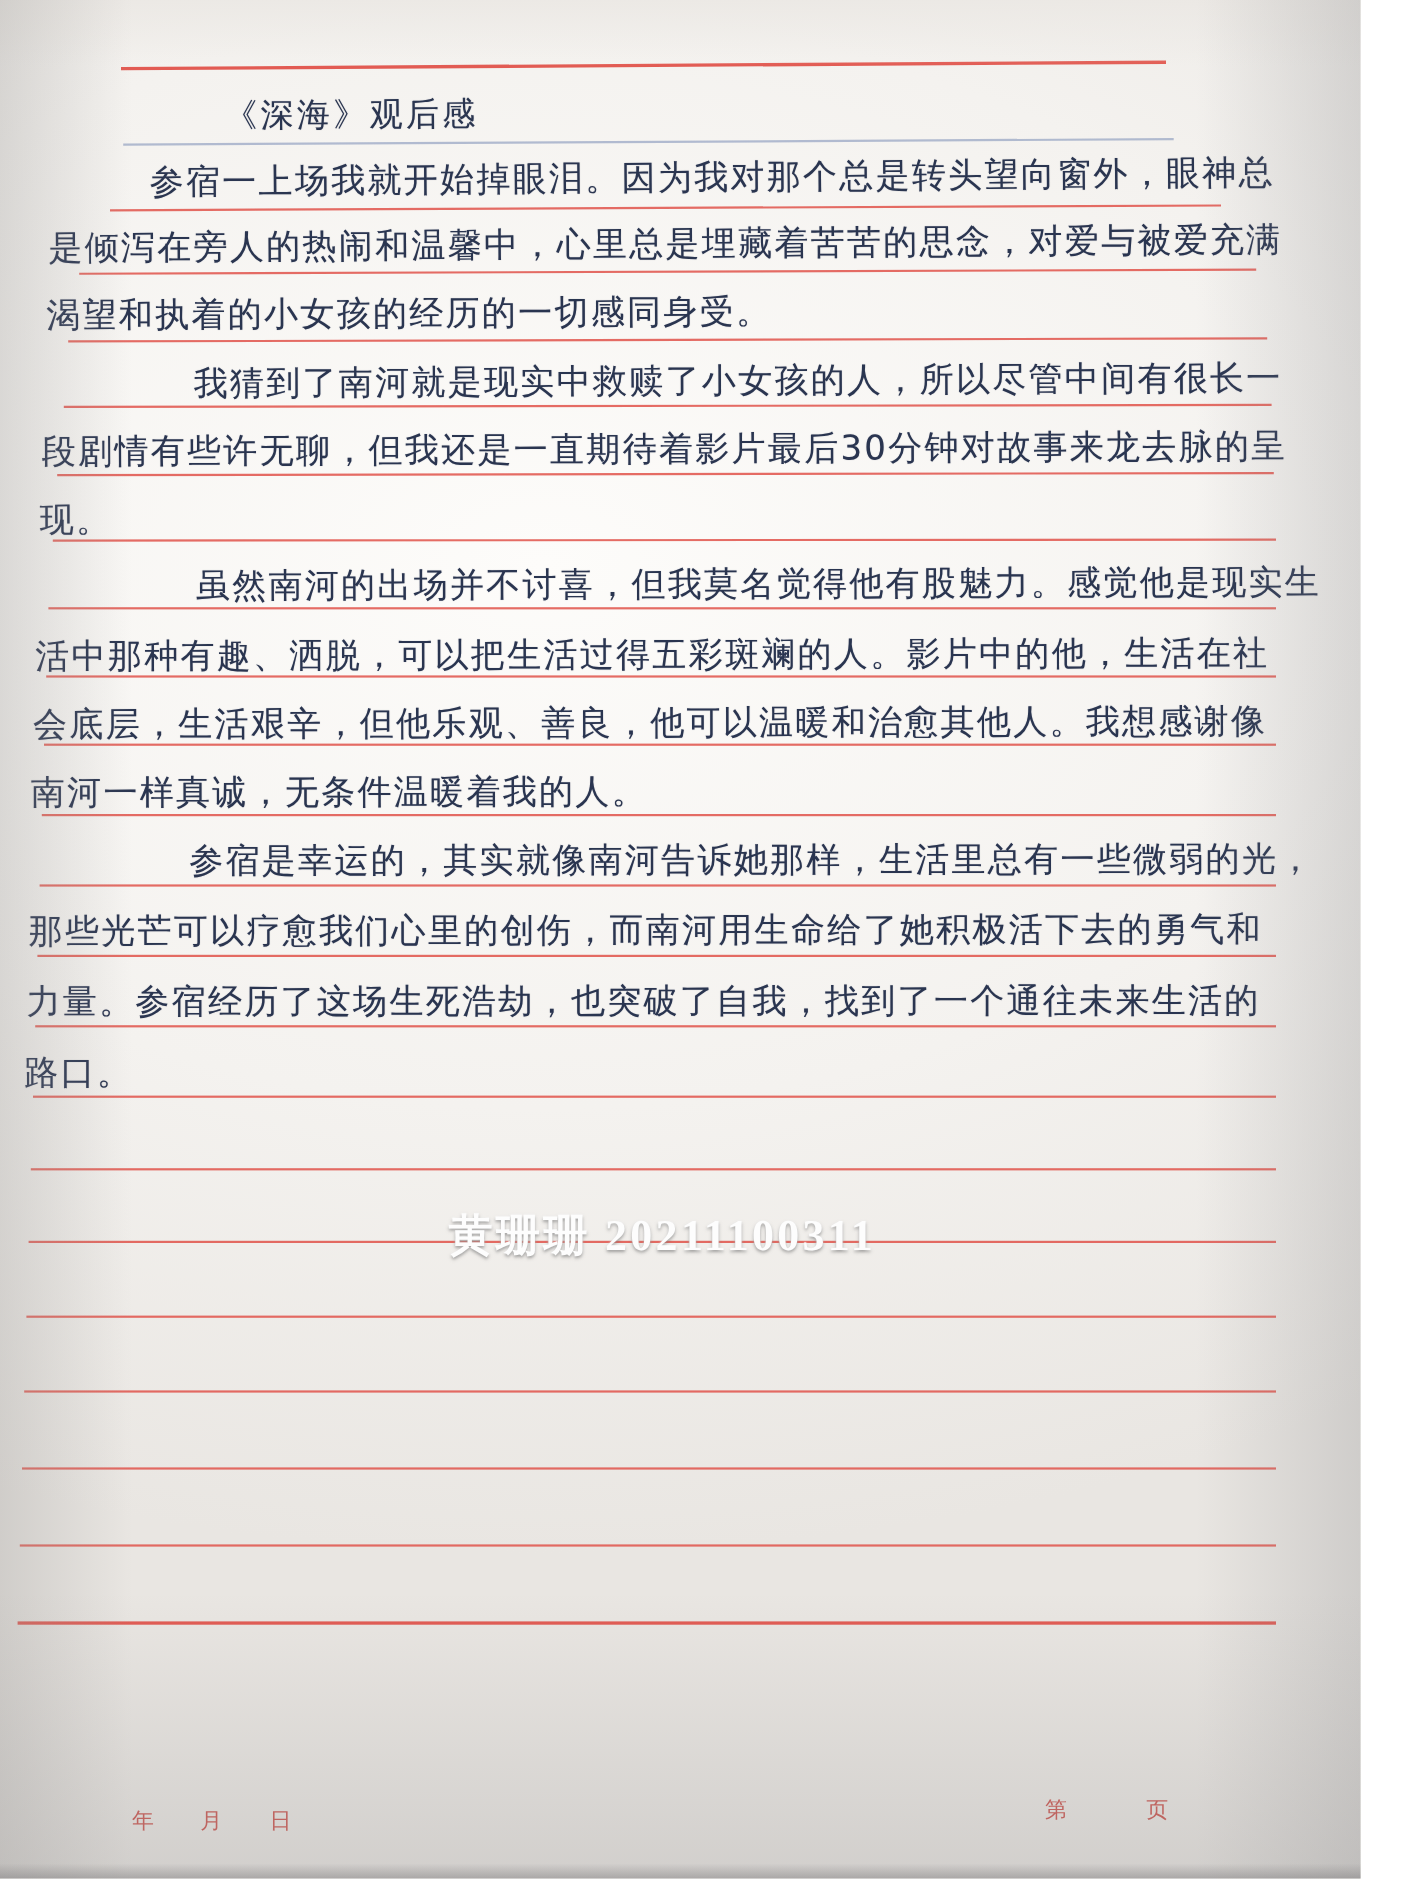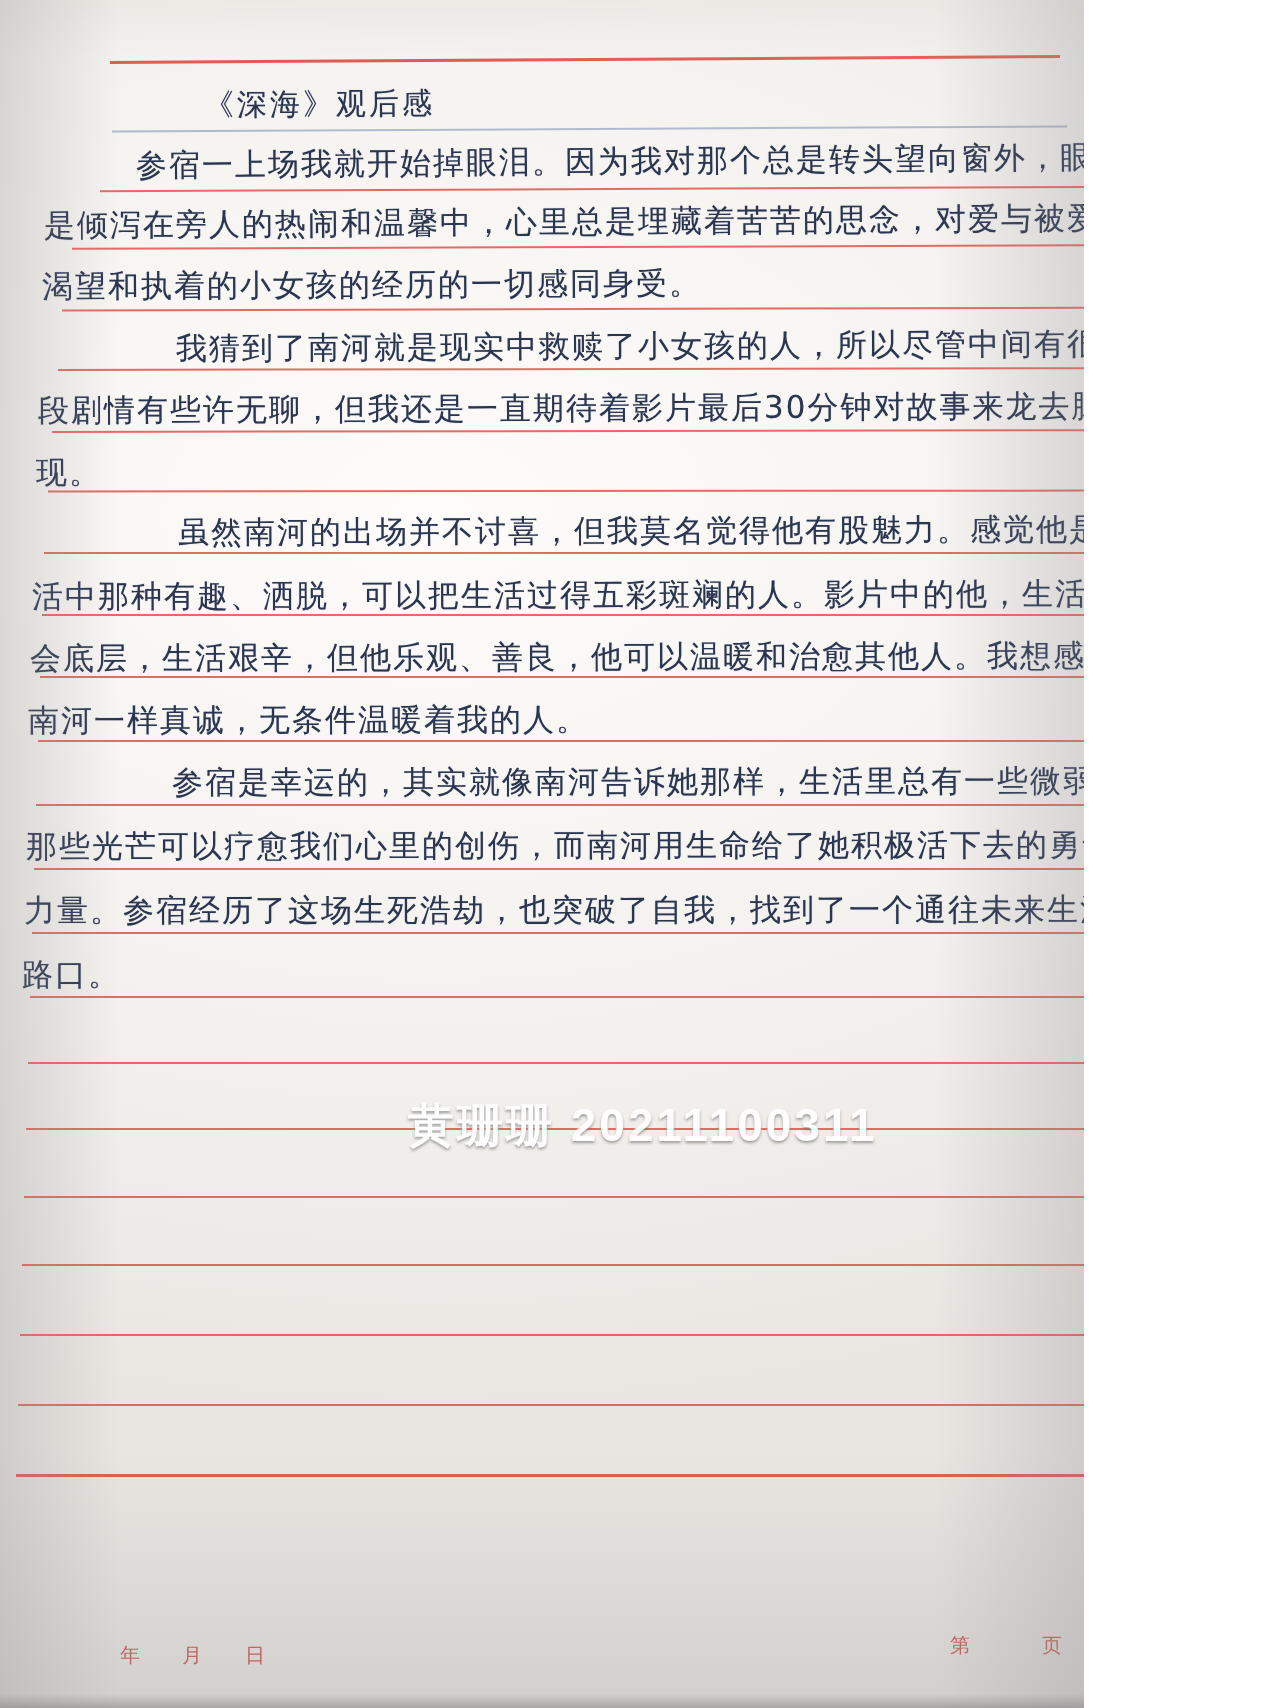--- a/index.html
+++ b/index.html
@@ -10,21 +10,21 @@
   body {
     width: 1280px;
     height: 1708px;
     overflow: hidden;
     font-family: "Liberation Sans", sans-serif;
   }
 
   
   #page {
     position: relative;
-    width: 1084px;
+    width: 1237px;
     height: 1708px;
     background:
       radial-gradient(ellipse 1400px 900px at 40% 30%, #fdfcfa 0%, #f4f2ef 55%, #e9e6e2 100%);
     overflow: hidden;
   }
 
   
   #shade-left {
     position: absolute; left: 0; top: 0; width: 120px; height: 100%;
     background: linear-gradient(to right, rgba(150,148,146,0.30), rgba(150,148,146,0.0));
@@ -79,22 +79,22 @@
   .hw.title {
     font-size: 30px;
     letter-spacing: 3px;
   }
 
   
   #signature {
     position: absolute;
     left: 408px;
     top: 1095px;
-    font-family: Liberation Sans, sans-serif;
-    font-size: 46px;
+    font-family: Liberation Serif, serif;
+    font-size: 40px;
     font-weight: bold;
     color: #fdfdfd;
     letter-spacing: 3px;
     text-shadow:
       0 2px 3px rgba(90,90,90,0.55),
       0 0 2px rgba(255,255,255,0.9);
     white-space: nowrap;
   }
 
   

